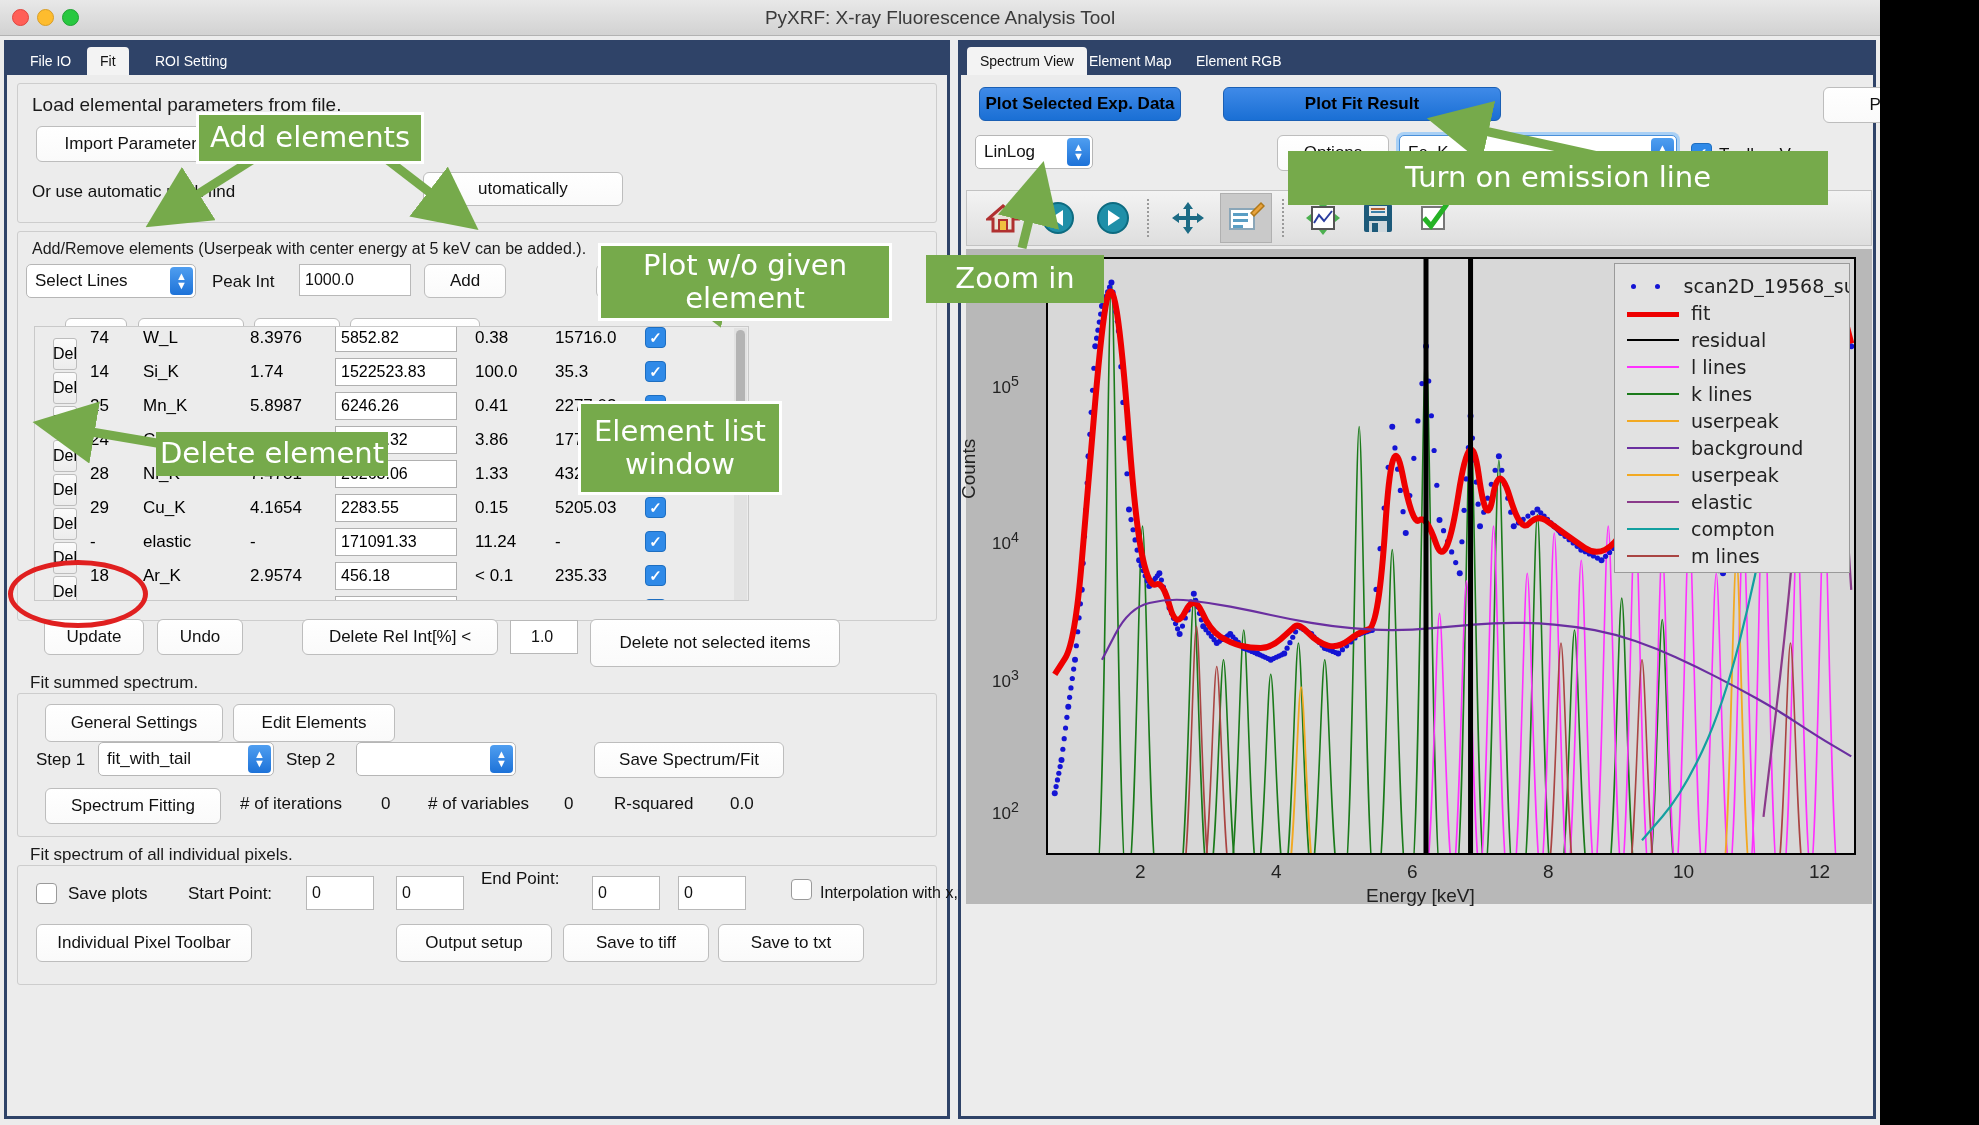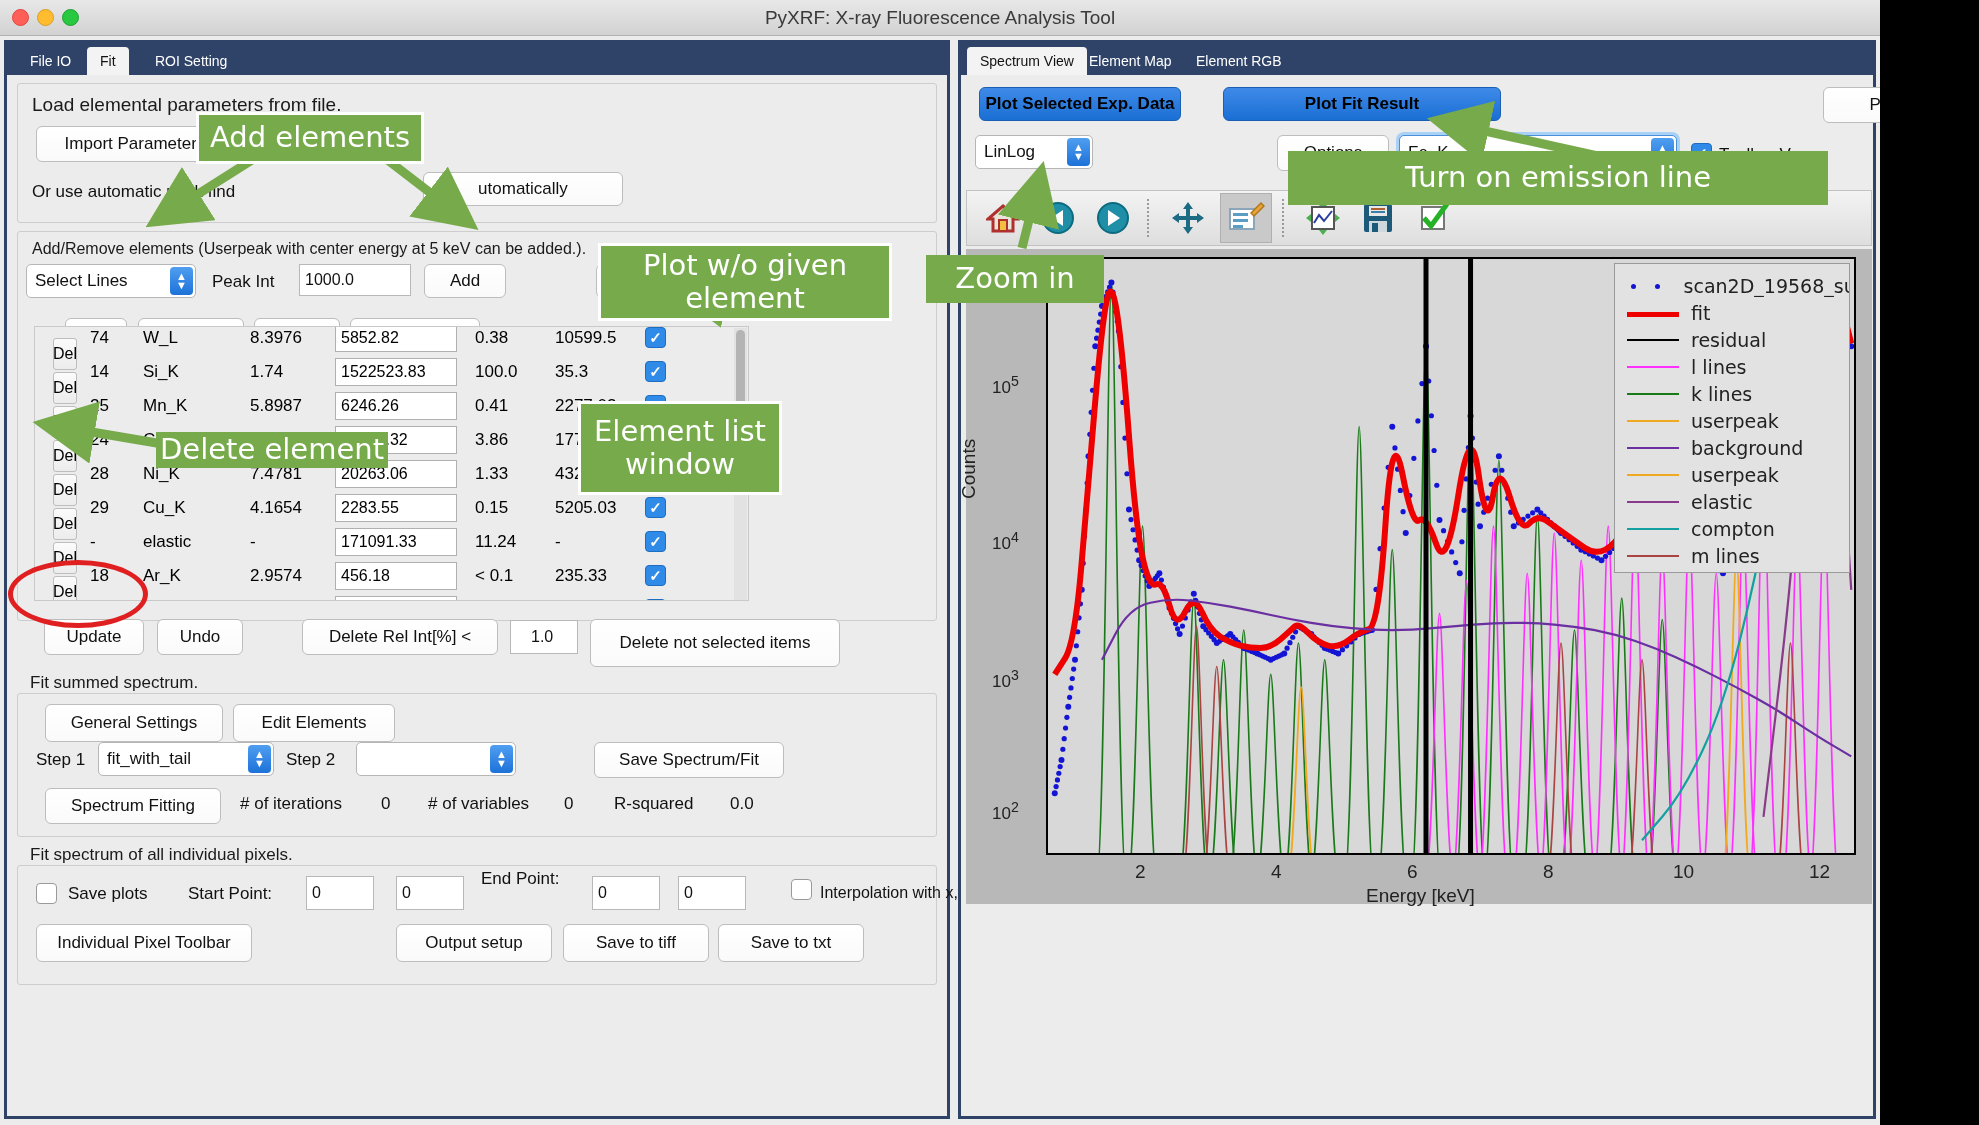--- a/index.html
+++ b/index.html
@@ -247,21 +247,21 @@
 
     <div id="table-wrap">
       <div id="rows-host">
           <div class="trow" style="top: -6px;">
             <div class="delbtn">Del</div>
             <div class="c-z">74</div>
             <div class="c-nm">W_L</div>
             <div class="c-en">8.3976</div>
             <div class="c-pk">5852.82</div>
             <div class="c-ri">0.38</div>
-            <div class="c-cs">10599.5</div>
+            <div class="c-cs">15716.0</div>
             <div class="c-ck cbox">✓</div>
           </div>
           <div class="trow" style="top: 28px;">
             <div class="delbtn">Del</div>
             <div class="c-z">14</div>
             <div class="c-nm">Si_K</div>
             <div class="c-en">1.74</div>
             <div class="c-pk">1522523.83</div>
             <div class="c-ri">100.0</div>
             <div class="c-cs">35.3</div>
@@ -929,17 +929,17 @@
   <line x1="1022" y1="248" x2="1035" y2="196" stroke="#76aa4b" stroke-width="9" marker-end="url(#ah)"></line>
 
   <line x1="1670" y1="172" x2="1462" y2="126" stroke="#76aa4b" stroke-width="9" marker-end="url(#ah)"></line>
 </svg>
 
 <div class="anno" id="anno-add" style="left:196px; top:112px; width:228px; height:52px;">Add elements</div>
 <div class="anno" id="anno-plotwo" style="left:598px; top:243px; width:294px; height:78px;">Plot w/o given element</div>
 <div class="anno nb" id="anno-zoom" style="left:926px; top:255px; width:178px; height:48px;">Zoom in</div>
 <div class="anno nb" id="anno-emis" style="left:1288px; top:151px; width:540px; height:54px;">Turn on emission line</div>
 <div class="anno" id="anno-ellist" style="left:578px; top:401px; width:204px; height:94px;">Element list window</div>
-<div class="anno nb" id="anno-del" style="left:156px; top:432px; width:232px; height:36px;">Delete element</div>
+<div class="anno nb" id="anno-del" style="left:156px; top:432px; width:232px; height:44px;">Delete element</div>
 
 <div class="redring" style="left:8px; top:560px; width:140px; height:68px;"></div>
 
 <div class="black-right"></div>
 
 </body></html>

